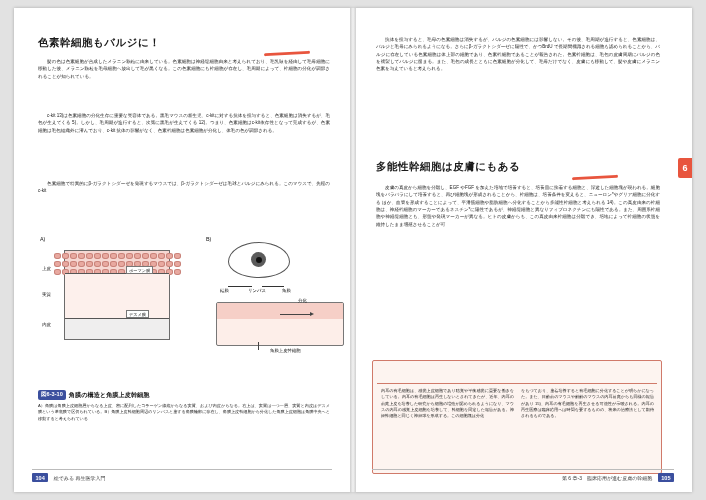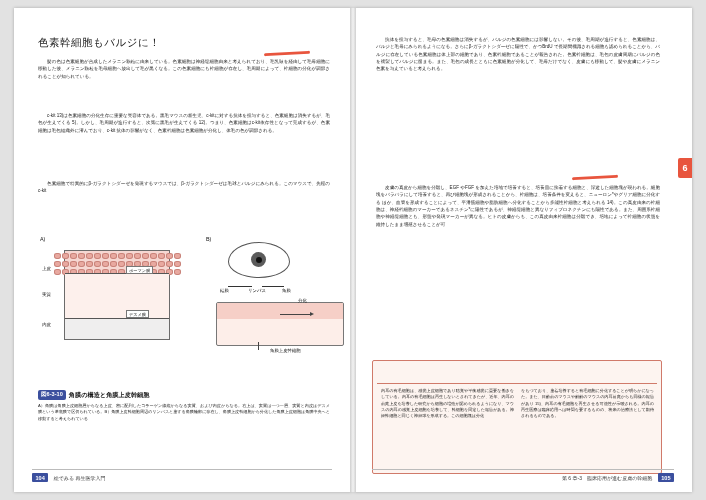--- a/index.html
+++ b/index.html
@@ -21,21 +21,21 @@
   .page-right{left:354px;width:338px;}
   .gutter{
     position:absolute;left:350px;top:8px;width:6px;height:484px;
     background:linear-gradient(to right,#cfcfcf,#f2f2f2,#cfcfcf);
   }
   .col{
     position:absolute;
   }
   
   .h1{
-    font-size:10.5px;font-weight:normal;color:#1a1a1a;letter-spacing:.5px;
+    font-size:10.5px;font-weight:bold;color:#1a1a1a;letter-spacing:.5px;
   }
   .h1-underline{
     position:absolute;height:3px;background:#e8553e;border-radius:2px;
     transform:rotate(-3deg);
   }
   .body{
     font-size:4.55px;line-height:1.62;color:#222;text-align:justify;
   }
   .body p{margin:0 0 1px 0;text-indent:4.5px;}
   .small{font-size:4.1px;line-height:1.55;color:#222;text-align:justify;}
@@ -255,20 +255,21 @@
   </div>
 
   <div class="page page-right">
 
     <div class="chap-tab">6</div>
 
     <div class="body col" style="left:22px;top:28px;width:284px;">
       <p>　抗体を投与すると、毛母の色素細胞は消失するが、バルジの色素細胞には影響しない。その後、毛周期が進行すると、色素細胞は、バルジと毛母にみられるようになる。さらにβ-ガラクトシダーゼに陽性で、かつBrdU で長期間標識される細胞も認められることから、バルジに存在している色素細胞は体上部の細胞であり、色素幹細胞であることが報告された。色素幹細胞は、毛包の皮膚周期にバルジの色を複製してバルジに留まる。また、毛包の成長とともに色素細胞が分化して、毛母だけでなく、皮膚にも移動して、髪や皮膚にメラニン色素を与えていると考えられる。</p>
     </div>
 
+    <div class="h1" style="left:22px;top:152px;position:absolute;">多能性幹細胞は皮膚にもある</div>
     <div class="h1-underline" style="left:218px;top:168px;width:46px;"></div>
 
     <div class="body col" style="left:22px;top:176px;width:284px;">
       <p>　皮膚の真皮から細胞を分離し、EGF やFGF を加えた培地で培養すると、培養皿に接着する細胞と、浮遊した細胞塊が現われる。細胞塊をバラバラにして培養すると、再び細胞塊が形成されることから、幹細胞は、培養条件を変えると、ニューロン*やグリア細胞に分化する ほか、血管を形成することによって、平滑筋細胞や脂肪細胞へ分化することから多能性幹細胞と考えられる 14)。この真皮由来の幹細胞は、神経幹細胞のマーカーであるネスチン*に陽性であるが、神経堤細胞と異なりフィブロネクチンにも陽性である。また、周囲系幹細胞や神経堤細胞とも、形態や発現マーカーが異なる。ヒトの皮膚からも、この真皮由来幹細胞は分離でき、培地によって幹細胞の状態を維持したまま増殖させることが可</p>
     </div>
 
     <div class="figB" style="left:-148px;top:228px;width:150px;height:150px;">
       <div class="fig-label" style="position:absolute;left:0;top:0;">B)</div>
 
       <div class="eye" style="left:22px;top:6px;">

